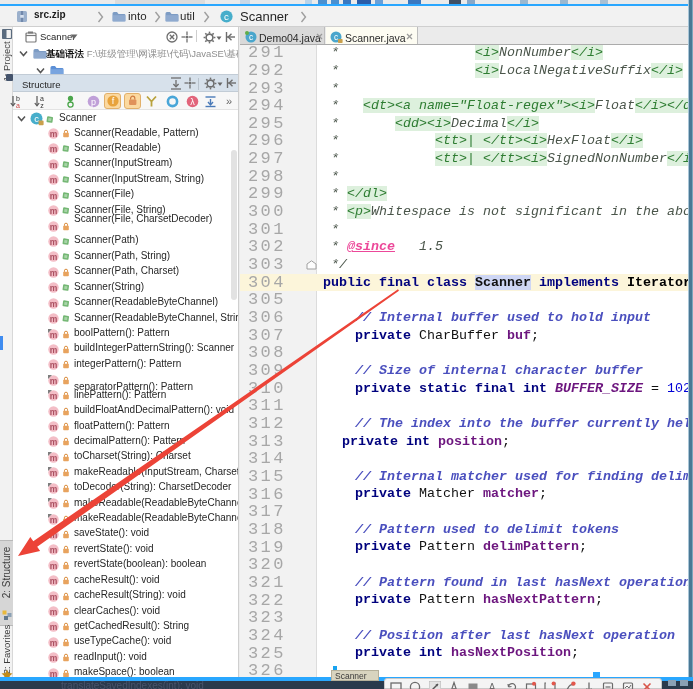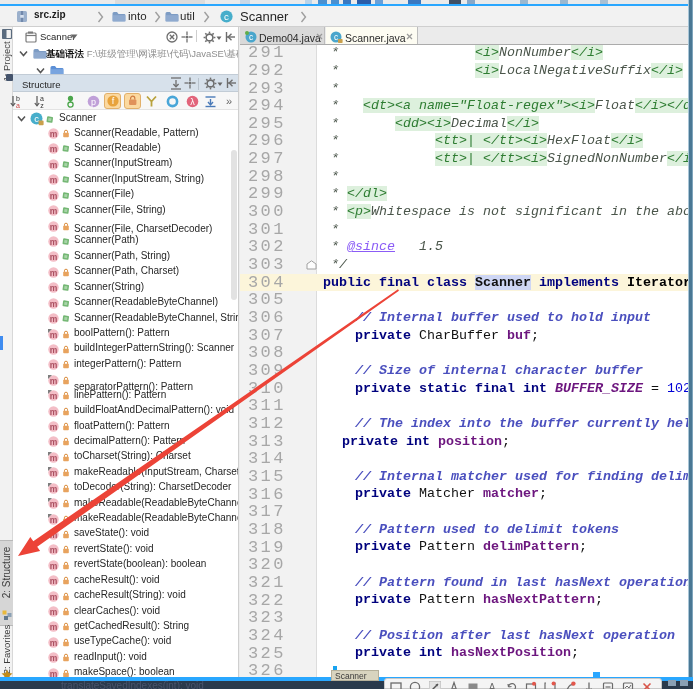--- a/index.html
+++ b/index.html
@@ -1,21 +1,21 @@
 <!DOCTYPE html>
 <html><head><meta charset="utf-8"><style>
 *{margin:0;padding:0;box-sizing:border-box}
 html,body{width:693px;height:689px;overflow:hidden}
 body{font-family:"Liberation Sans",sans-serif;background:#fff;position:relative}
 .abs{position:absolute}
 
 .code{font-family:"Liberation Mono",monospace;font-size:13.33px;line-height:17.65px;white-space:pre;color:#111}
 .doc{color:#4b564b;font-style:italic}
 .tag{color:#2e7d32;background:#ddf0dd;font-style:italic}
-.since{color:#8b5cf6;font-weight:normal;font-style:italic;text-decoration:underline}
+.since{color:#ec4899;font-weight:bold;font-style:italic;text-decoration:underline}
 .kw{color:#00027e;font-weight:bold}
 .cm{color:#4a4fbe;font-style:italic;font-weight:bold}
 .fld{color:#6c157e;font-weight:bold}
 .st{font-style:italic}
 .num{color:#0000d6}
 .pl{color:#000}
 .sel{background:#ced6f4}
 .gnum{font-family:"Liberation Mono",monospace;font-size:17px;letter-spacing:2.4px;color:#a7a7a7;line-height:17.65px}
 .tree{font-size:10px;color:#262626;white-space:nowrap}
 </style></head><body>
@@ -322,21 +322,21 @@
     </svg>
 <div class="abs tree" style="left:61px;top:93.6px">Scanner(File, String)</div>
 <svg class="abs" style="left:35px;top:110.5px" width="11" height="11" viewBox="0 0 11 11">
       <circle cx="5.5" cy="5.5" r="5.2" fill="#f3bdc6"></circle>
       <text x="5.5" y="8.6" font-family="Liberation Sans" font-size="8.5" font-weight="bold" fill="#aa4f60" text-anchor="middle">m</text>
     </svg>
 <svg class="abs" style="left:49px;top:111.5px" width="8" height="9" viewBox="0 0 8 9">
       <rect x="1.2" y="3.8" width="5.6" height="4.4" rx="0.8" fill="#e8a35e"></rect>
       <path d="M2.4 3.8 v-1 a1.6 1.6 0 0 1 3.2 0 v1" fill="none" stroke="#d98a3a" stroke-width="1"></path>
     </svg>
-<div class="abs tree" style="left:61px;top:113px">Scanner(File, CharsetDecoder)</div>
+<div class="abs tree" style="left:61px;top:103px">Scanner(File, CharsetDecoder)</div>
 <svg class="abs" style="left:35px;top:125.9px" width="11" height="11" viewBox="0 0 11 11">
       <circle cx="5.5" cy="5.5" r="5.2" fill="#f3bdc6"></circle>
       <text x="5.5" y="8.6" font-family="Liberation Sans" font-size="8.5" font-weight="bold" fill="#aa4f60" text-anchor="middle">m</text>
     </svg>
 <svg class="abs" style="left:49px;top:126.9px" width="8" height="9" viewBox="0 0 8 9">
       <rect x="0.8" y="1.6" width="6" height="6" rx="1" fill="#74b774" transform="rotate(8 4 4.5)"></rect>
       <rect x="2.3" y="3.1" width="3" height="3" fill="#a8d4a8" transform="rotate(8 4 4.5)"></rect>
     </svg>
 <div class="abs tree" style="left:61px;top:124.4px">Scanner(Path)</div>
 <svg class="abs" style="left:35px;top:141.4px" width="11" height="11" viewBox="0 0 11 11">

